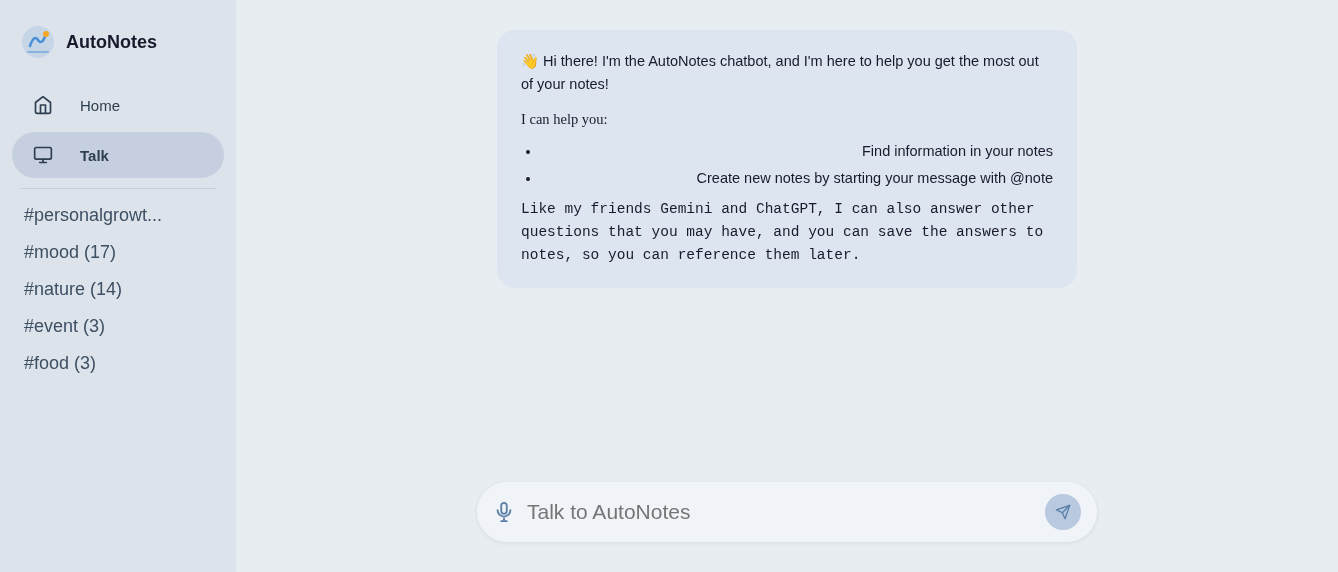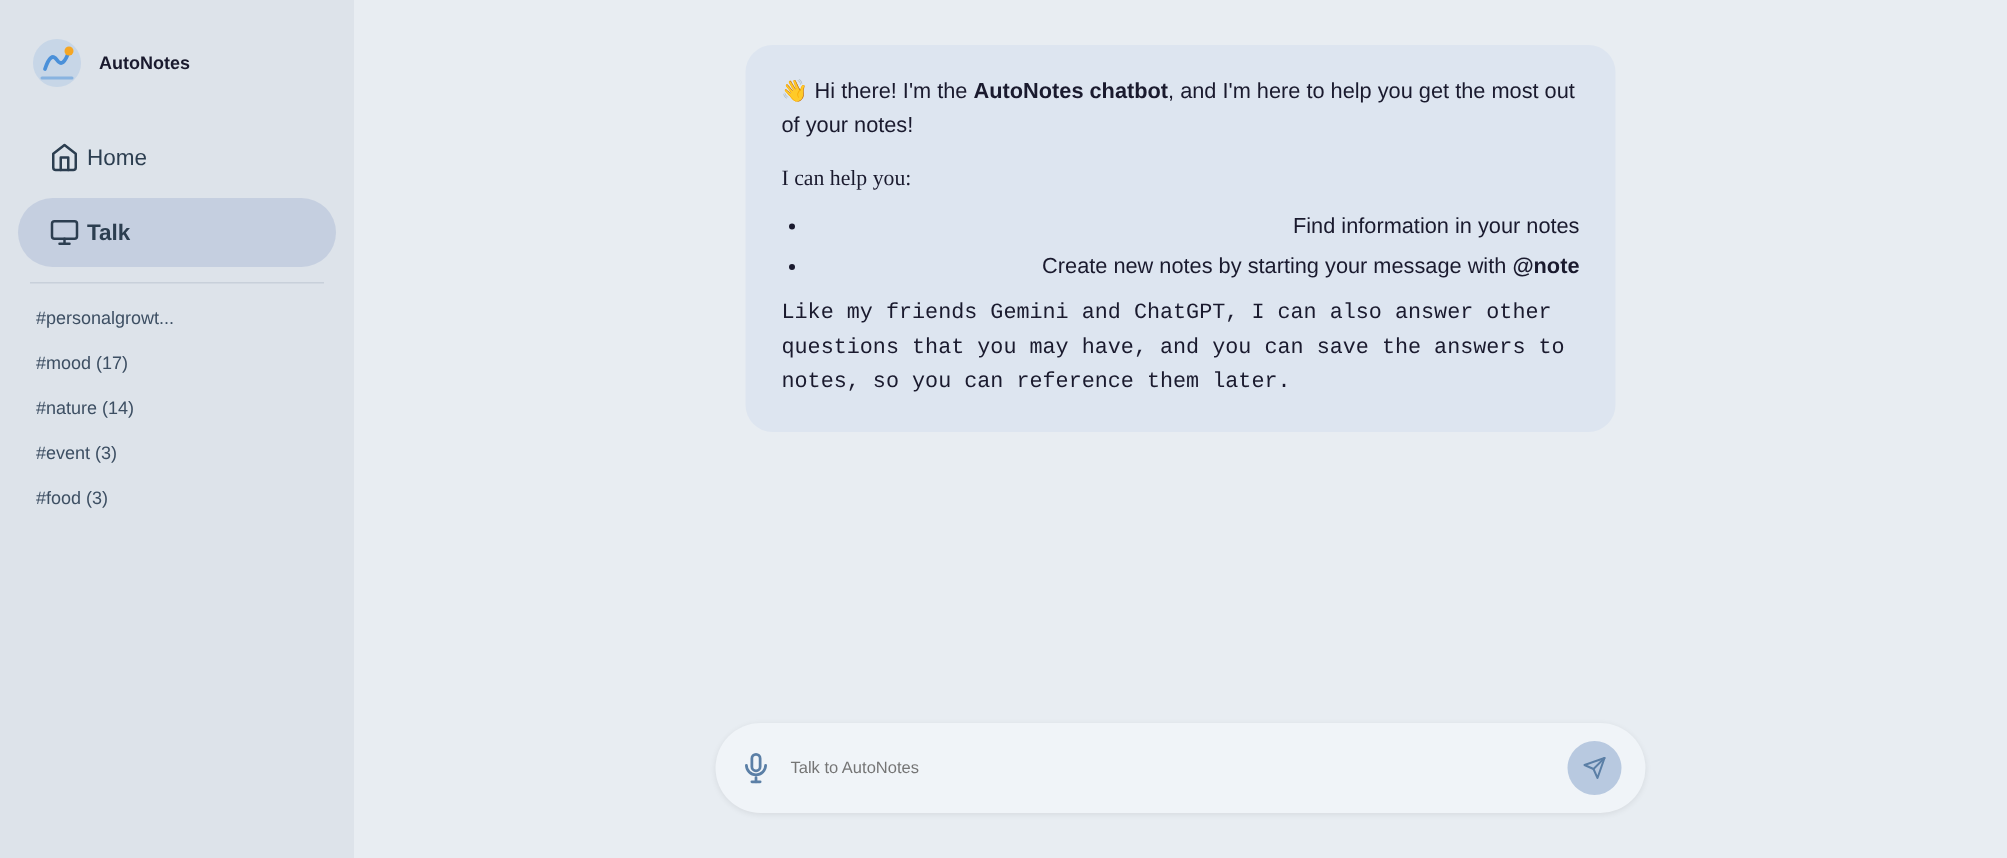--- a/index.html
+++ b/index.html
@@ -34,29 +34,29 @@
       gap: 10px;
       padding: 8px 20px 20px 20px;
     }
 
     .logo-icon {
       width: 36px;
       height: 36px;
     }
 
     .logo-text {
-      font-size: 12px;
+      font-size: 18px;
       font-weight: 600;
       color: #1a1a2e;
     }
 
     .nav-item {
       display: flex;
       align-items: center;
-      gap: 4px;
+      gap: 26px;
       padding: 12px 20px;
       cursor: pointer;
       border-radius: 30px;
       margin: 2px 12px;
       font-size: 15px;
       color: #2c3e50;
       font-weight: 500;
     }
 
     .nav-item.active {
@@ -74,21 +74,21 @@
     }
 
     .divider {
       height: 1px;
       background: #c8d0da;
       margin: 8px 20px;
     }
 
     .tag-item {
       padding: 8px 24px;
-      font-size: 12px;
+      font-size: 18px;
       color: #3d4f63;
       cursor: pointer;
     }
 
     
     .main {
       flex: 1;
       display: flex;
       flex-direction: column;
       background: #e8edf2;
@@ -120,21 +120,21 @@
     .bot-message ul {
       margin: 8px 0 8px 20px;
       text-align: right;
     }
 
     .bot-message li {
       margin: 4px 0;
     }
 
     .bold {
-      font-weight: 700;
+      font-weight: 400;
       margin-top: 20px;
     }
 
     .chat-input-area {
       display: flex;
       justify-content: center;
       padding: 10px 60px 10px 60px;
     }
 
     .chat-input-wrapper {
@@ -156,21 +156,21 @@
       flex-shrink: 0;
       display: flex;
       align-items: center;
       justify-content: center;
     }
 
     .chat-input {
       flex: 1;
       border: none;
       background: transparent;
-      font-size: 11px;
+      font-size: 21px;
       color: #be185d;
       outline: none;
     }
 
     .send-button {
       width: 36px;
       height: 36px;
       border-radius: 50%;
       background: #b8c9e0;
       border: none;

